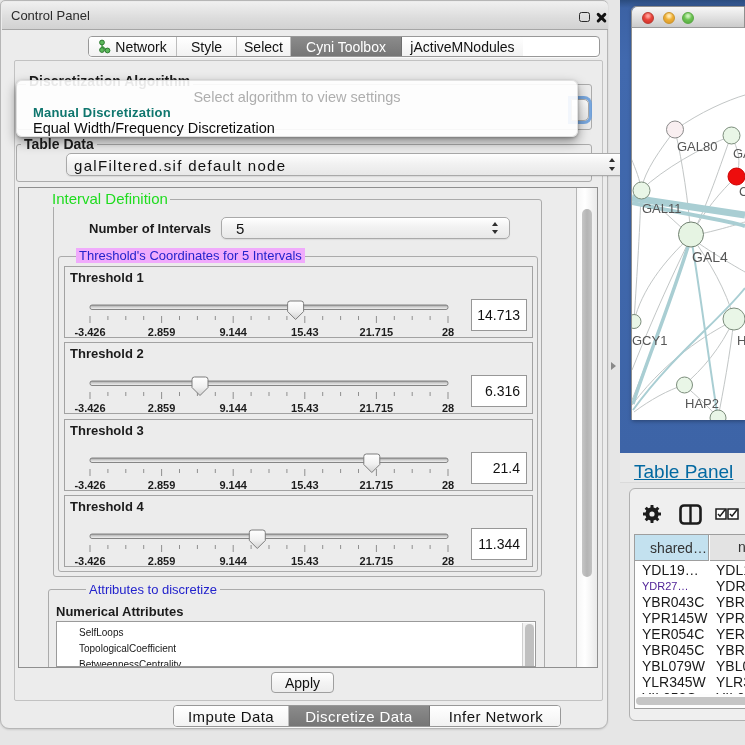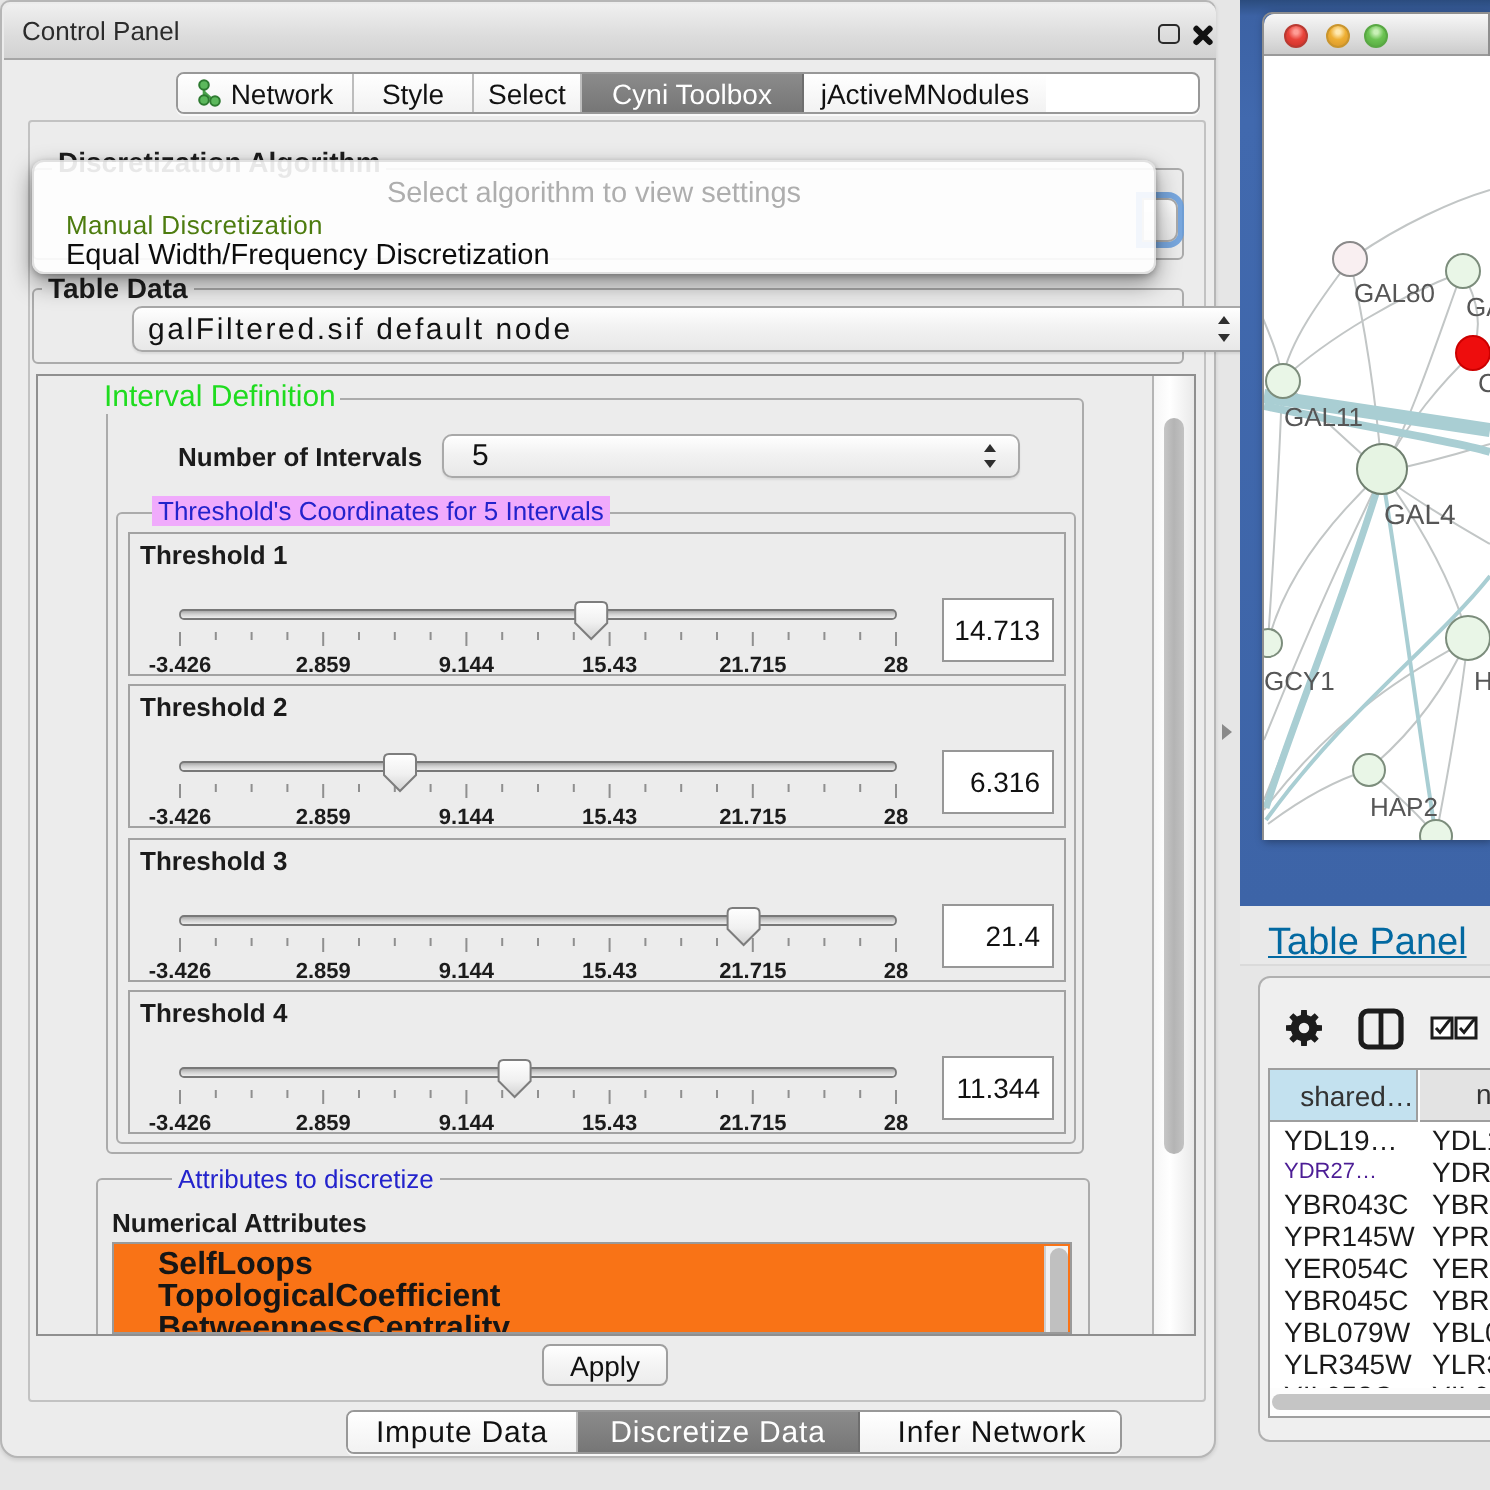--- a/index.html
+++ b/index.html
@@ -59,40 +59,40 @@
 
 
 .tbox { left:45px; width:469px; height:72px; border:1px solid #a2a2a2; }
 .tbox .lbl { position:absolute; left:5px; top:3px; font-weight:bold; font-size:13px; color:#1b1b1b; }
 .tbox .val { position:absolute; left:406px; top:32px; width:56px; height:32px;
   background:#fff; border:1px solid #979797; font-size:14px; color:#111;
   text-align:right; line-height:30px; padding-right:6px; }
 .tbox svg { position:absolute; left:0; top:0; }
 
 
-#attlist { left:37px; top:433px; width:480px; height:46px; background:#f97316;
-  border:1px solid #9a9a9a; font-size:16px; color:#161616; overflow:hidden;font-weight:bold; }
+#attlist { left:37px; top:433px; width:480px; height:46px; background:#ffffff;
+  border:1px solid #9a9a9a; font-size:10px; color:#161616; overflow:hidden; }
 #attlist .it { padding-left:22px; line-height:16px; }
 #attsb { position:absolute; right:1px; top:1px; width:12px; height:100%;
   background:#f2f2f2; border-left:1px solid #cfcfcf; }
 #attsb .thumb { position:absolute; left:1.5px; top:1px; width:9px; height:60px;
   border-radius:5px; background:#c0c0c0; }
 
 
 .btn { background:linear-gradient(#ffffff,#f4f4f4 50%,#ececec);
   border:1px solid #9f9f9f; border-radius:4px; font-size:14px; color:#111;
   display:flex; align-items:center; justify-content:center; }
 
 
 #popup { left:15px; top:79px; width:562px; height:57px;
   background:rgba(255,255,255,0.9); border:1px solid rgba(190,190,190,0.45); border-radius:6px;
   box-shadow:0 5px 12px rgba(0,0,0,.42), 0 1px 3px rgba(0,0,0,.25); }
 #popup .r1 { position:absolute; left:0; width:100%; top:8px; text-align:center;
   font-size:14.5px; color:#aeaeae; }
-#popup .r2 { position:absolute; left:16px; top:24px; font-size:13px; font-weight:normal; color:#4d7c0f; letter-spacing:0.2px; }
+#popup .r2 { position:absolute; left:16px; top:24px; font-size:13px; font-weight:bold; color:#0f766e; letter-spacing:0.2px; }
 #popup .r3 { position:absolute; left:16px; top:39px; font-size:14.5px; color:#0c0c0c; }
 
 
 #netframe { left:620px; top:0; width:125px; height:453px;
   background:linear-gradient(#2b4c7e,#3c62a4 8px,#4169ae 60px,#3d64a7); }
 #macwin { left:631px; top:6px; width:114px; height:414px;
   border:1px solid #8f8f8f; border-radius:5px 0 0 0;
   box-shadow:1px 1px 4px rgba(0,0,0,.35); }
 #mactitle { left:0; top:0; width:100%; height:21px;
   background:linear-gradient(#f7f7f7,#d9d9d9 70%,#cbcbcb);

